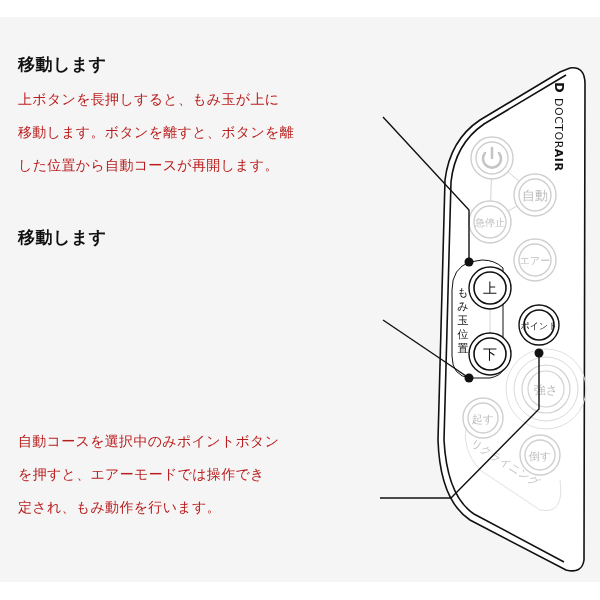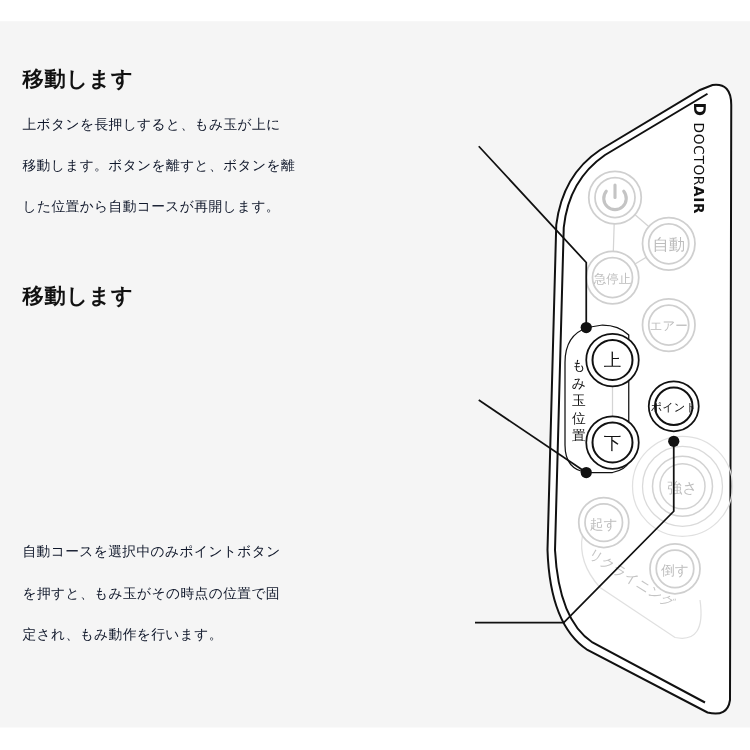--- a/index.html
+++ b/index.html
@@ -1,21 +1,21 @@
 <!DOCTYPE html>
 <html><head>
 <meta charset="utf-8">
 <style>
   html, body { margin: 0; padding: 0; }
   body { width: 600px; height: 600px; background: #ffffff; position: relative; overflow: hidden;
          font-family: "DejaVu Sans", "Liberation Sans", sans-serif; color: #222; }
   .panel { position: absolute; left: 0; top: 17px; width: 600px; height: 565px; background: #f5f5f5; }
   .section { position: absolute; left: 18px; }
   .section h2 { margin: 0; font-size: 17px; font-weight: bold; color: #111; letter-spacing: 0.5px; line-height: 22px; }
-  .section p { margin: 8px 0 0 0; font-size: 11px; line-height: 33px; color: #0f172a; white-space: pre-line; letter-spacing: 0.3px; }
+  .section p { margin: 8px 0 0 0; font-size: 14px; line-height: 33px; color: #b91c1c; white-space: pre-line; letter-spacing: 0.3px; }
   #sec1 { top: 53px; }
   #sec2 { top: 226px; }
   #sec3 { top: 417px; }
   svg.remote { position: absolute; left: 0; top: 0; }
   .btn-label { font-family: "DejaVu Sans", sans-serif; }
 </style>
 </head>
 <body>
 
 <div class="panel"></div>
@@ -26,21 +26,21 @@
 移動します。ボタンを離すと、ボタンを離
 した位置から自動コースが再開します。</p>
 </div>
 
 <div class="section" id="sec2">
   <h2>移動します</h2>
 </div>
 
 <div class="section" id="sec3">
   <p>自動コースを選択中のみポイントボタン
-を押すと、もみ玉がその時点の位置で固
+を押すと、エアーモードでは操作でき
 定され、もみ動作を行います。</p>
 </div>
 
 <svg class="remote" width="600" height="600" viewBox="0 0 600 600">
 
   <g fill="none" stroke="#111" stroke-width="1.6">
     <path d="M 570 68 Q 585 66 585 84 L 584 560 Q 582 574 566 570 L 470 520 Q 440 500 438 440 L 445 180 Q 450 140 480 120 L 560 72 Z" fill="#ffffff"></path>
     <path d="M 566 75 L 484 124 Q 455 144 451 182 L 444 440 Q 447 496 474 514 L 564 562"></path>
   </g>
 

